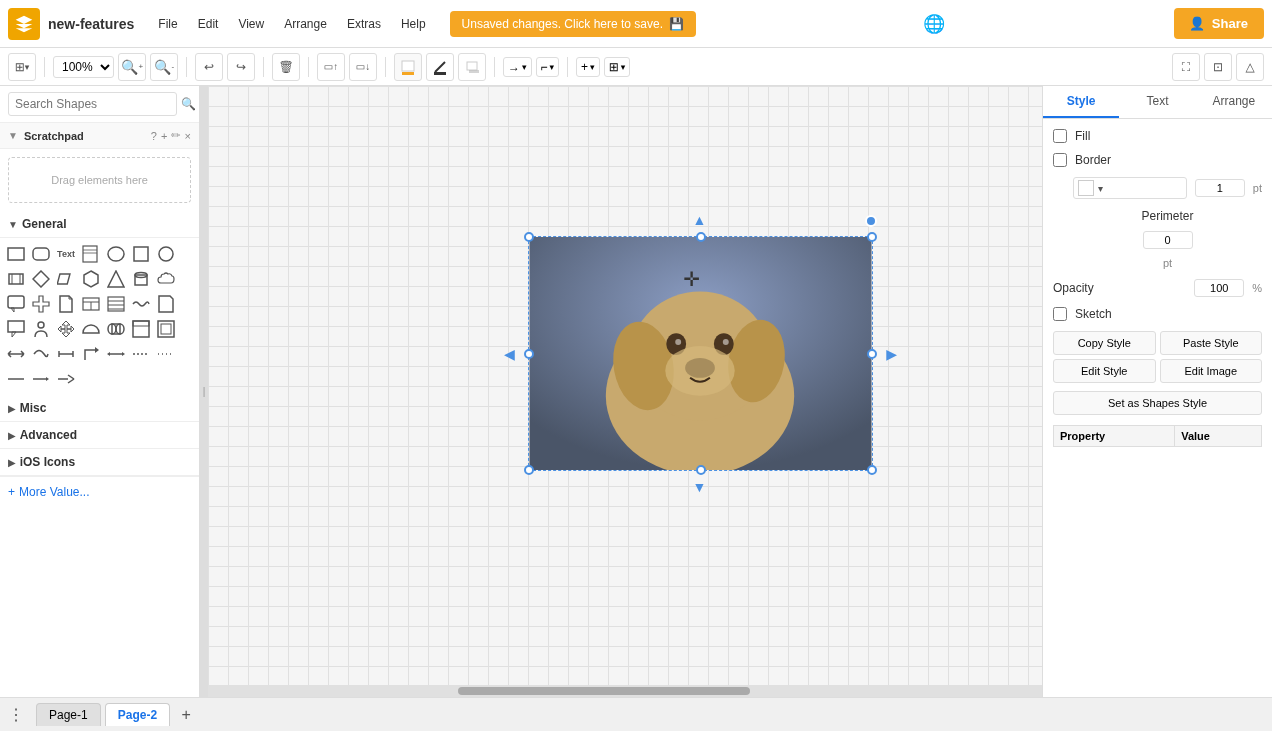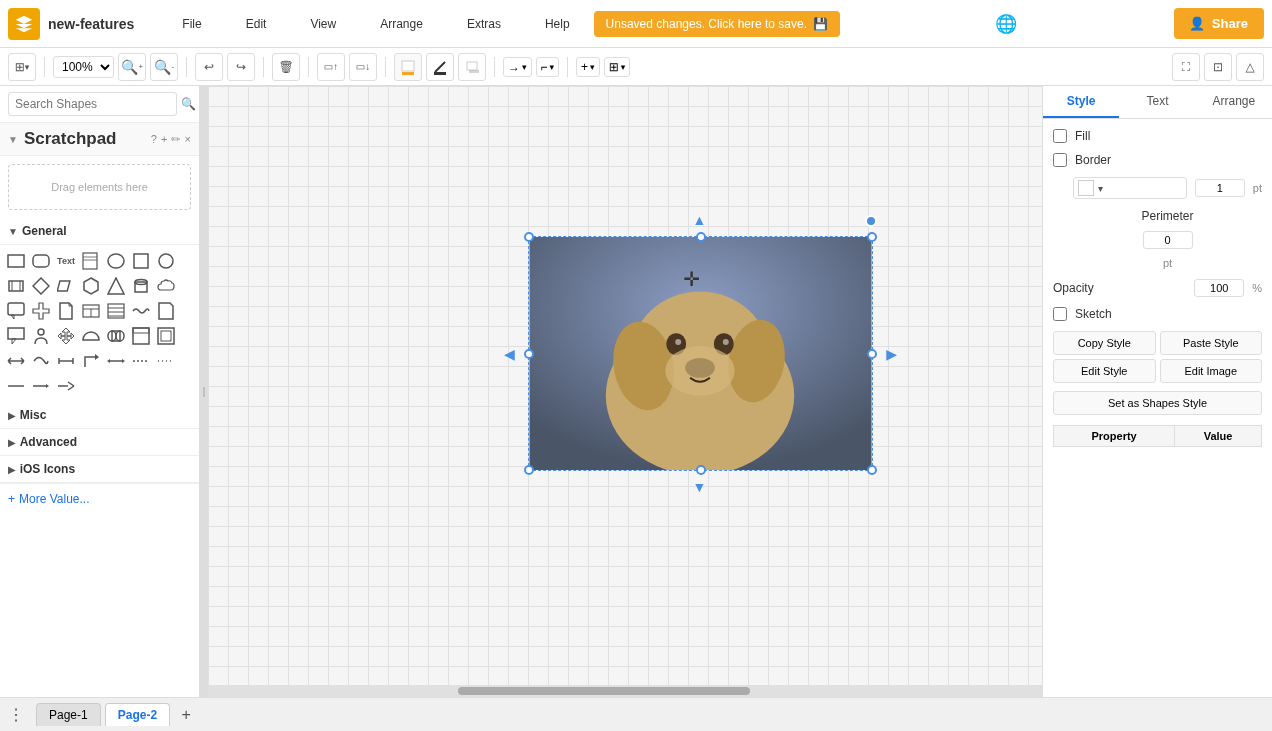--- a/index.html
+++ b/index.html
@@ -4,21 +4,21 @@
   <style>
     * { box-sizing: border-box; margin: 0; padding: 0; }
     body { font-family: -apple-system, BlinkMacSystemFont, 'Segoe UI', Arial, sans-serif; font-size: 12px; background: #f0f0f0; overflow: hidden; width: 1272px; height: 731px; display: flex; flex-direction: column; }
 
     
     #topbar { display: flex; align-items: center; background: #fff; border-bottom: 1px solid #ddd; padding: 4px 8px; gap: 8px; height: 48px; }
     #app-logo { width: 32px; height: 32px; background: #f0a500; border-radius: 4px; display: flex; align-items: center; justify-content: center; flex-shrink: 0; }
     #app-logo svg { width: 20px; height: 20px; }
     #app-title { font-size: 14px; font-weight: 600; color: #333; margin-right: 8px; }
     #menu-bar { display: flex; gap: 4px; }
-    .menu-item { padding: 4px 8px; cursor: pointer; border-radius: 3px; font-size: 12px; color: #333; margin-left: 24px; }
+    .menu-item { padding: 4px 8px; cursor: pointer; border-radius: 3px; font-size: 12px; color: #333; }
     #unsaved-banner { background: #f5a623; color: #fff; padding: 6px 12px; border-radius: 4px; font-size: 12px; display: flex; align-items: center; gap: 6px; cursor: pointer; margin-left: 8px; }
     #share-btn { margin-left: auto; background: #f5a623; color: #fff; border: none; padding: 8px 16px; border-radius: 4px; font-size: 13px; font-weight: 600; cursor: pointer; display: flex; align-items: center; gap: 6px; }
     #globe-icon { color: #555; font-size: 16px; }
 
     
     #toolbar { display: flex; align-items: center; background: #fff; border-bottom: 1px solid #ddd; padding: 4px 8px; gap: 4px; height: 38px; }
     .toolbar-btn { width: 28px; height: 28px; border: 1px solid #ddd; background: #fff; border-radius: 3px; cursor: pointer; display: flex; align-items: center; justify-content: center; font-size: 12px; color: #555; }
     .toolbar-separator { width: 1px; height: 20px; background: #ddd; margin: 0 4px; }
     #zoom-select { border: 1px solid #ddd; background: #fff; padding: 2px 4px; border-radius: 3px; font-size: 12px; cursor: pointer; }
     .toolbar-dropdown { display: flex; align-items: center; border: 1px solid #ddd; background: #fff; border-radius: 3px; padding: 2px 4px; cursor: pointer; font-size: 12px; gap: 2px; }
@@ -27,21 +27,21 @@
     #main { display: flex; flex: 1; overflow: hidden; }
 
     
     #left-panel { width: 200px; background: #fff; border-right: 1px solid #ddd; display: flex; flex-direction: column; overflow-y: auto; flex-shrink: 0; }
     #search-box { display: flex; align-items: center; padding: 6px 8px; border-bottom: 1px solid #eee; gap: 4px; }
     #search-input { flex: 1; border: 1px solid #ddd; border-radius: 3px; padding: 4px 6px; font-size: 12px; outline: none; }
     #search-icon-btn { color: #888; cursor: pointer; }
 
     
     #scratchpad-header { display: flex; align-items: center; padding: 6px 8px; background: #f9f9f9; border-bottom: 1px solid #eee; gap: 4px; }
-    #scratchpad-label { font-size: 17px; font-weight: 600; color: #333; flex: 1; }
+    #scratchpad-label { font-size: 11px; font-weight: 600; color: #333; flex: 1; }
     .scratchpad-icon { color: #888; cursor: pointer; font-size: 11px; }
     #drag-drop-area { margin: 8px; border: 1px dashed #ccc; border-radius: 4px; padding: 16px 8px; text-align: center; color: #aaa; font-size: 11px; }
 
     
     .section-header { display: flex; align-items: center; padding: 6px 8px; cursor: pointer; border-bottom: 1px solid #eee; }
     .section-arrow { font-size: 10px; color: #555; margin-right: 4px; }
     .section-title { font-size: 12px; font-weight: 600; color: #333; }
     .shapes-grid { display: flex; flex-wrap: wrap; padding: 4px; gap: 1px; }
     .shape-item { width: 24px; height: 24px; display: flex; align-items: center; justify-content: center; cursor: pointer; border-radius: 2px; }
     .shape-item svg { width: 18px; height: 18px; }
@@ -93,21 +93,21 @@
     .color-arrow { font-size: 10px; color: #555; }
 
     .action-btn { border: 1px solid #ddd; background: #f9f9f9; border-radius: 3px; padding: 5px 8px; font-size: 11px; cursor: pointer; text-align: center; }
     .action-btn-full { width: 100%; border: 1px solid #ddd; background: #f9f9f9; border-radius: 3px; padding: 5px; font-size: 11px; cursor: pointer; text-align: center; margin-top: 4px; }
 
     .btn-row { display: flex; gap: 4px; margin-bottom: 4px; }
     .btn-half { flex: 1; }
 
     
     #prop-table { width: 100%; border-collapse: collapse; margin-top: 10px; }
-    #prop-table th { background: #f5f5f5; border: 1px solid #ddd; padding: 4px 6px; font-size: 11px; text-align: center; font-weight: 600; }
+    #prop-table th { background: #f5f5f5; border: 1px solid #ddd; padding: 4px 6px; font-size: 11px; text-align: left; font-weight: 600; }
 
     
     #bottom-bar { display: flex; align-items: center; background: #f0f0f0; border-top: 1px solid #ddd; height: 34px; padding: 0 8px; gap: 4px; }
     .page-tab { padding: 4px 12px; background: #e0e0e0; border-radius: 4px 4px 0 0; font-size: 12px; cursor: pointer; border: 1px solid #ccc; border-bottom: none; }
     .page-tab.active { background: #fff; font-weight: 600; color: #1a73e8; }
     #add-page-btn { width: 24px; height: 24px; display: flex; align-items: center; justify-content: center; cursor: pointer; color: #555; font-size: 16px; }
     #bottom-menu-btn { margin-right: 8px; color: #555; cursor: pointer; font-size: 16px; }
     #left-collapse { width: 8px; background: #ddd; cursor: col-resize; display: flex; align-items: center; justify-content: center; color: #999; font-size: 10px; }
   </style>
 </head>

